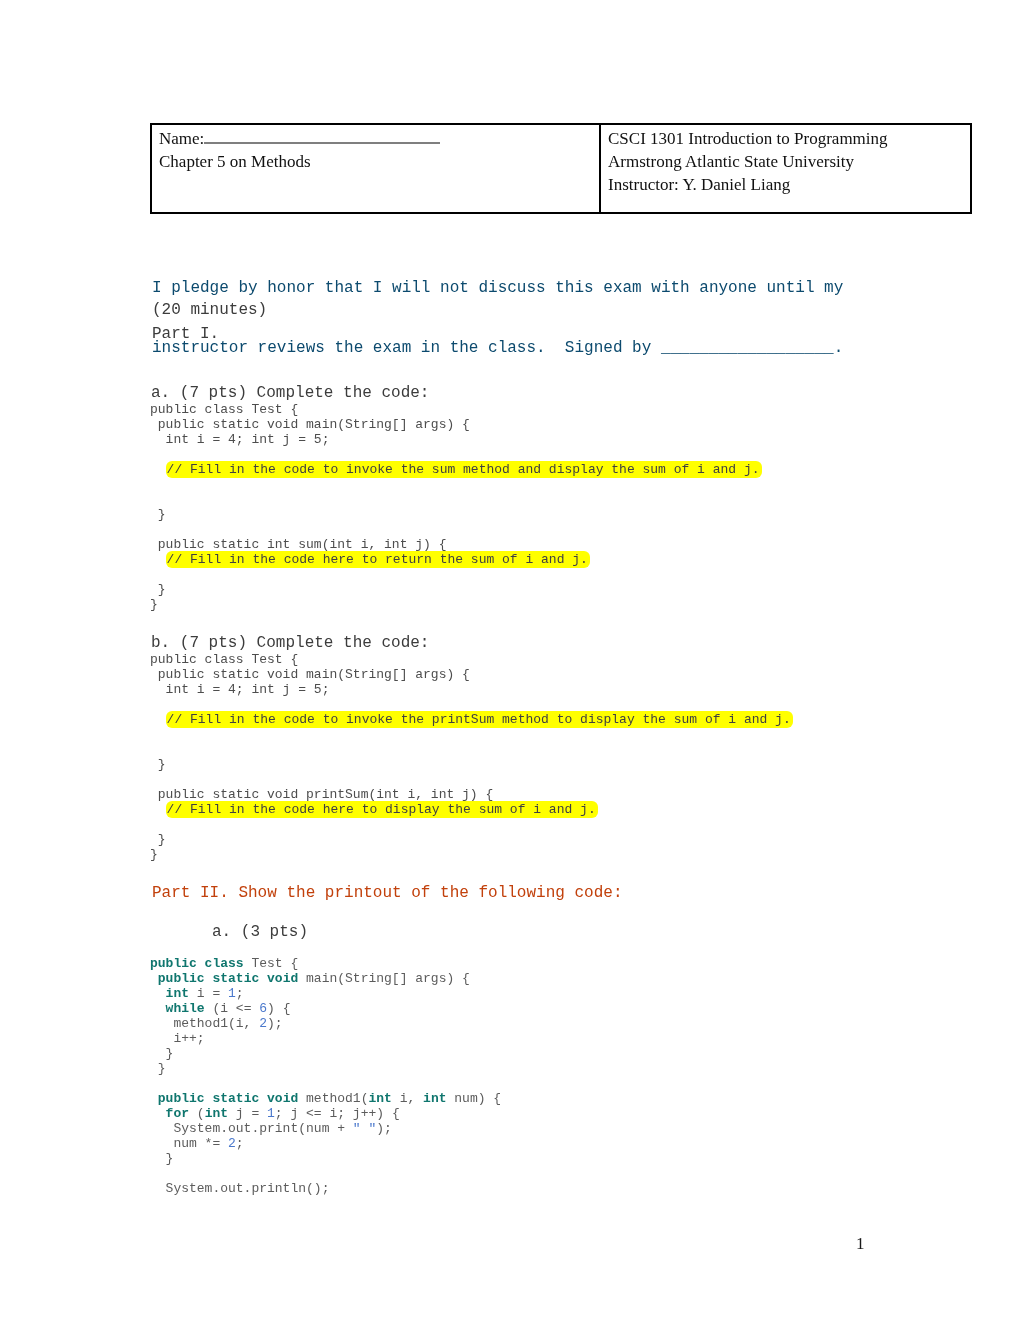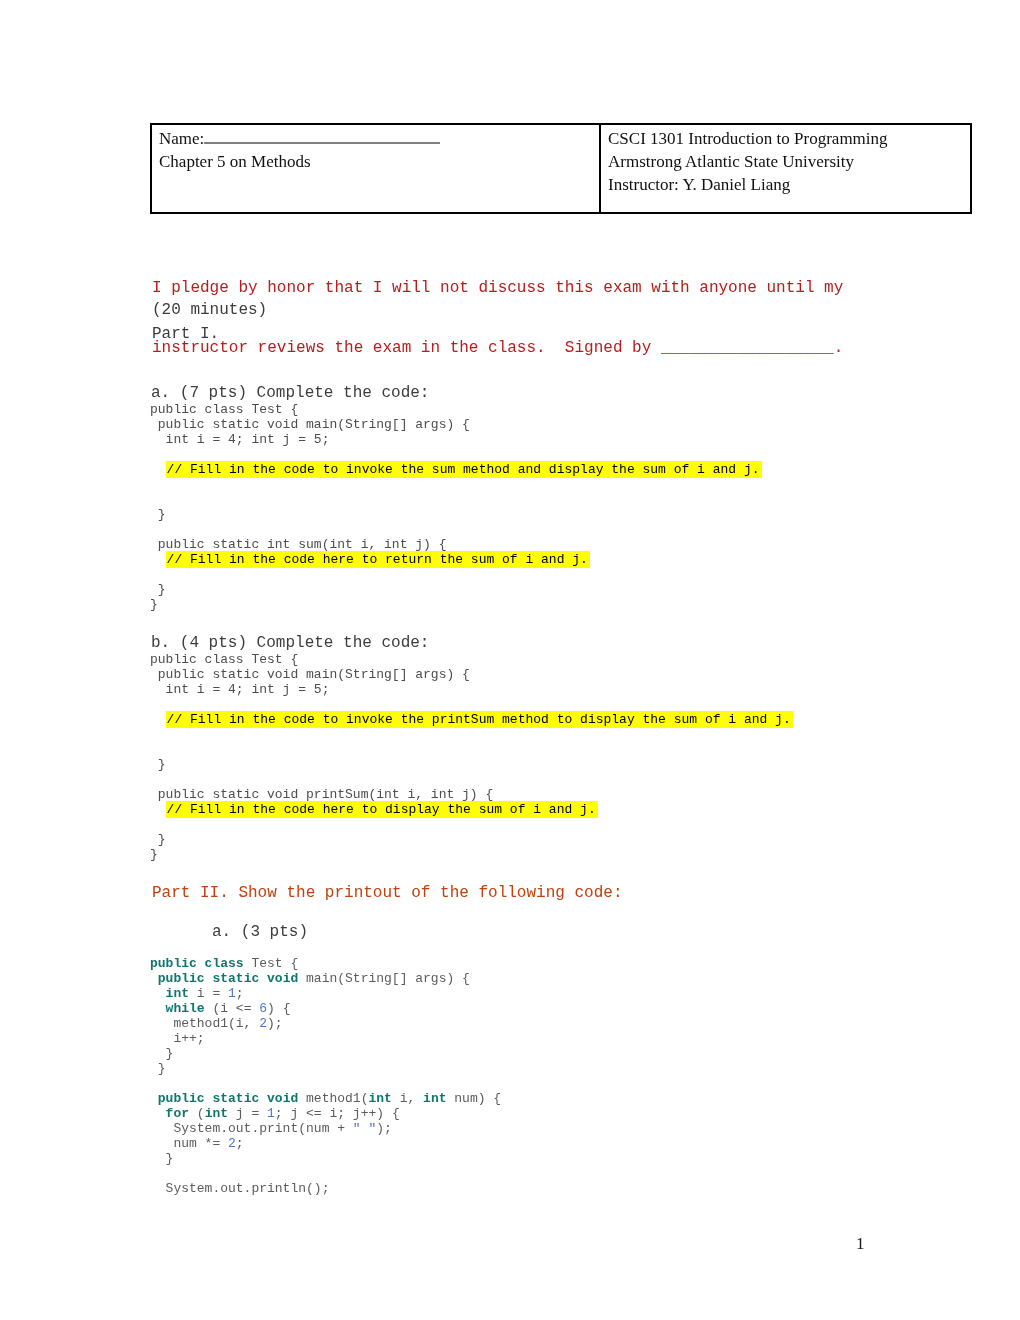--- a/index.html
+++ b/index.html
@@ -35,21 +35,21 @@
     width: 236px;
     border-bottom: 2px solid #7f7f7f;
     height: 14px;
     vertical-align: baseline;
   }
 
   
   .pledge {
     left: 152px; top: 238px;
     font-size: 16px; line-height: 20px;
-    color: #b91c1c;
+    color: #0c4a6e;
     white-space: pre;
   }
   .duration   { left: 152px; top: 301px; font-size: 16px; color: #3c3c3c; white-space: pre; }
   .part-title { left: 152px; top: 325px; font-size: 16px; color: #3c3c3c; white-space: pre; }
   .sec-label  { font-size: 16px; color: #3c3c3c; white-space: pre; }
   .sec-a-label  { left: 151px; top: 384px; }
   .sec-b-label  { left: 151px; top: 634px; }
   .part2-title  { left: 152px; top: 884px; font-size: 16px; color: #c2410c; white-space: pre; }
   .part2-a-label{ left: 212px; top: 923px; }
 
@@ -61,21 +61,21 @@
     white-space: pre;
     color: #4d4d4d;
   }
   .code-a  { left: 150px; top: 402px; }
   .code-b  { left: 150px; top: 652px; }
   .code-p2 { left: 150px; top: 956px; color: #5c5c5c; }
   .code-line { min-height: 15px; }
   .kw  { color: #0f766e; font-weight: bold; }
   .lit { color: #4a78cc; }
   .str { color: #4a78cc; }
-  .cmt { color: #000000; }
+  .cmt { color: #404040; border-radius: 6px; }
   .hl  { background: #ffff00; padding: 1px 2px 1px 1px; }
 
   .page-num {
     left: 856px; top: 1234px;
     font-size: 17px; color: #1a1a1a;
   }
 </style>
 </head>
 <body>
 
@@ -100,20 +100,20 @@
   <div>instructor reviews the exam in the class.  Signed by __________________.</div>
 </div>
 
 <div class="abs duration mono">(20 minutes)</div>
 
 <div class="abs part-title mono">Part I.</div>
 
 <div class="abs sec-label sec-a-label mono">a. (7 pts) Complete the code:</div>
 <div class="abs code code-a"><div class="code-line"><span>public class Test {</span></div><div class="code-line"><span> public static void main(String[] args) {</span></div><div class="code-line"><span>  int i = 4; int j = 5;</span></div><div class="code-line"><span>&nbsp;</span></div><div class="code-line"><span>  </span><span class="cmt hl">// Fill in the code to invoke the sum method and display the sum of i and j.</span></div><div class="code-line"><span>&nbsp;</span></div><div class="code-line"><span>&nbsp;</span></div><div class="code-line"><span> }</span></div><div class="code-line"><span>&nbsp;</span></div><div class="code-line"><span> public static int sum(int i, int j) {</span></div><div class="code-line"><span>  </span><span class="cmt hl">// Fill in the code here to return the sum of i and j.</span></div><div class="code-line"><span>&nbsp;</span></div><div class="code-line"><span> }</span></div><div class="code-line"><span>}</span></div></div>
 
-<div class="abs sec-label sec-b-label mono">b. (4 pts) Complete the code:</div>
+<div class="abs sec-label sec-b-label mono">b. (7 pts) Complete the code:</div>
 <div class="abs code code-b"><div class="code-line"><span>public class Test {</span></div><div class="code-line"><span> public static void main(String[] args) {</span></div><div class="code-line"><span>  int i = 4; int j = 5;</span></div><div class="code-line"><span>&nbsp;</span></div><div class="code-line"><span>  </span><span class="cmt hl">// Fill in the code to invoke the printSum method to display the sum of i and j.</span></div><div class="code-line"><span>&nbsp;</span></div><div class="code-line"><span>&nbsp;</span></div><div class="code-line"><span> }</span></div><div class="code-line"><span>&nbsp;</span></div><div class="code-line"><span> public static void printSum(int i, int j) {</span></div><div class="code-line"><span>  </span><span class="cmt hl">// Fill in the code here to display the sum of i and j.</span></div><div class="code-line"><span>&nbsp;</span></div><div class="code-line"><span> }</span></div><div class="code-line"><span>}</span></div></div>
 
 <div class="abs part2-title mono">Part II. Show the printout of the following code:</div>
 <div class="abs sec-label part2-a-label mono">a. (3 pts)</div>
 <div class="abs code code-p2"><div class="code-line"><span class="kw">public class</span><span> Test {</span></div><div class="code-line"><span> </span><span class="kw">public static void</span><span> main(String[] args) {</span></div><div class="code-line"><span>  </span><span class="kw">int</span><span> i = </span><span class="lit">1</span><span>;</span></div><div class="code-line"><span>  </span><span class="kw">while</span><span> (i &lt;= </span><span class="lit">6</span><span>) {</span></div><div class="code-line"><span>   method1(i, </span><span class="lit">2</span><span>);</span></div><div class="code-line"><span>   i++;</span></div><div class="code-line"><span>  }</span></div><div class="code-line"><span> }</span></div><div class="code-line"><span>&nbsp;</span></div><div class="code-line"><span> </span><span class="kw">public static void</span><span> method1(</span><span class="kw">int</span><span> i, </span><span class="kw">int</span><span> num) {</span></div><div class="code-line"><span>  </span><span class="kw">for</span><span> (</span><span class="kw">int</span><span> j = </span><span class="lit">1</span><span>; j &lt;= i; j++) {</span></div><div class="code-line"><span>   System.out.print(num + </span><span class="str">" "</span><span>);</span></div><div class="code-line"><span>   num *= </span><span class="lit">2</span><span>;</span></div><div class="code-line"><span>  }</span></div><div class="code-line"><span>&nbsp;</span></div><div class="code-line"><span>  System.out.println();</span></div></div>
 
 <div class="abs page-num">1</div>
 
 </body></html>

